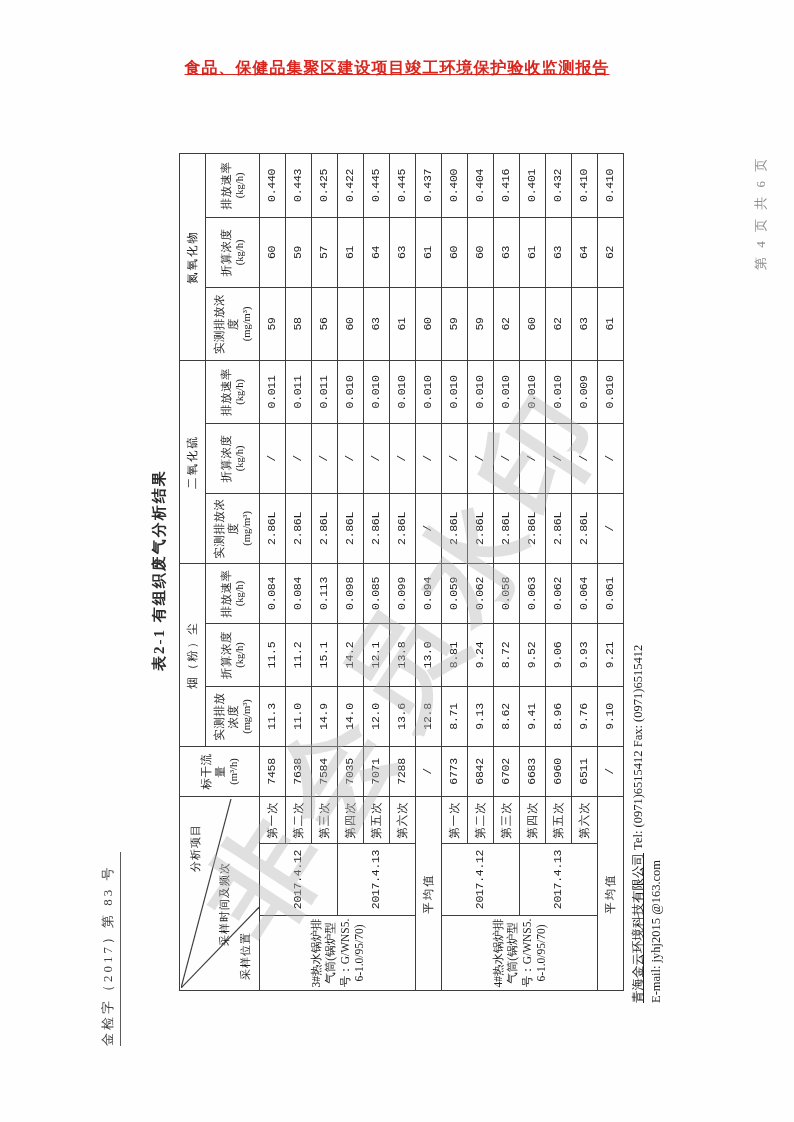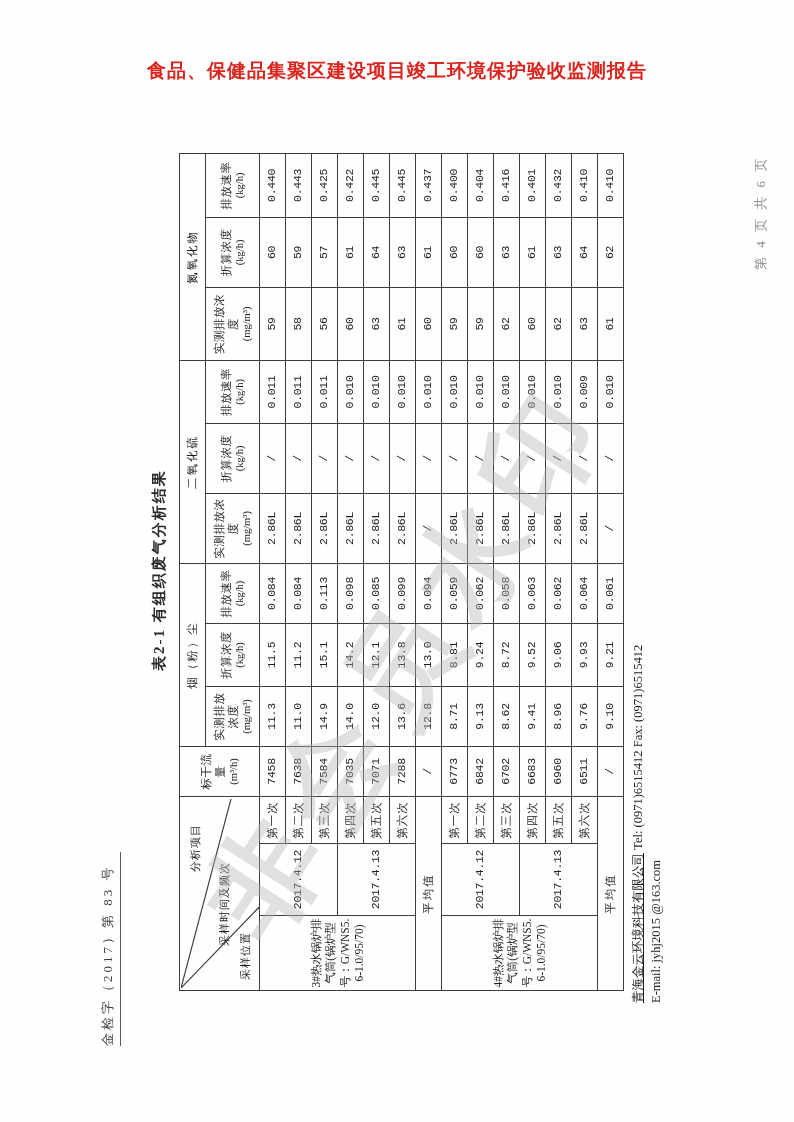--- a/index.html
+++ b/index.html
@@ -1,20 +1,20 @@
 <!DOCTYPE html>
 <html><head>
 <meta charset="utf-8">
 <style>
   html,body{margin:0;padding:0;background:#ffffff;}
   .page{position:relative;width:794px;height:1122px;background:#fefefe;overflow:hidden;
         font-family:"Liberation Serif", serif;color:#222;}
   
   .doc-title{position:absolute;top:58px;left:0;right:0;text-align:center;
-             font-size:19px;letter-spacing:1px;font-weight:600;}
+             font-size:16px;letter-spacing:1px;font-weight:600;text-decoration:underline;}
   
   .v-note{position:absolute;transform:rotate(-90deg);transform-origin:0 0;
           white-space:nowrap;font-size:13px;letter-spacing:3px;}
   .note-right{left:752px;top:270px;width:140px;color:#8c8c8c;}
   .note-left{left:99px;top:1046px;width:194px;color:#3f3f3f;
              border-bottom:1.2px solid #5a5a5a;padding-bottom:3px;}
   
   .land{position:absolute;left:146px;top:991px;width:842px;height:556px;
         transform:rotate(-90deg);transform-origin:0 0;}
   .land *{box-sizing:border-box;}

